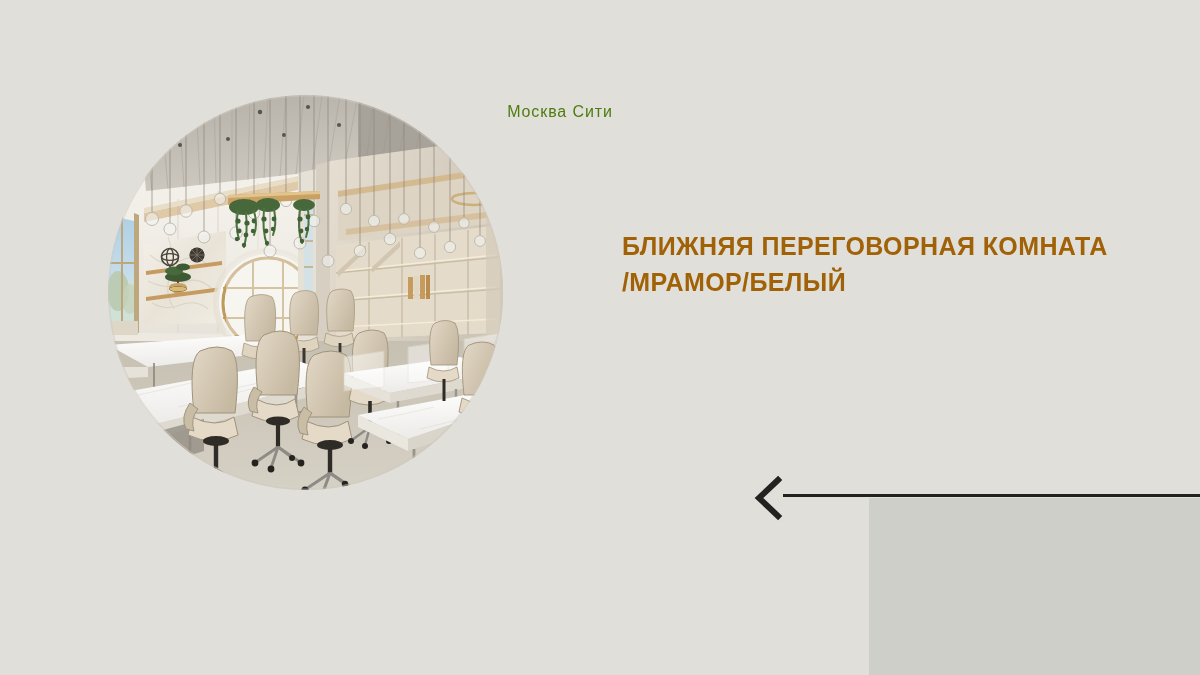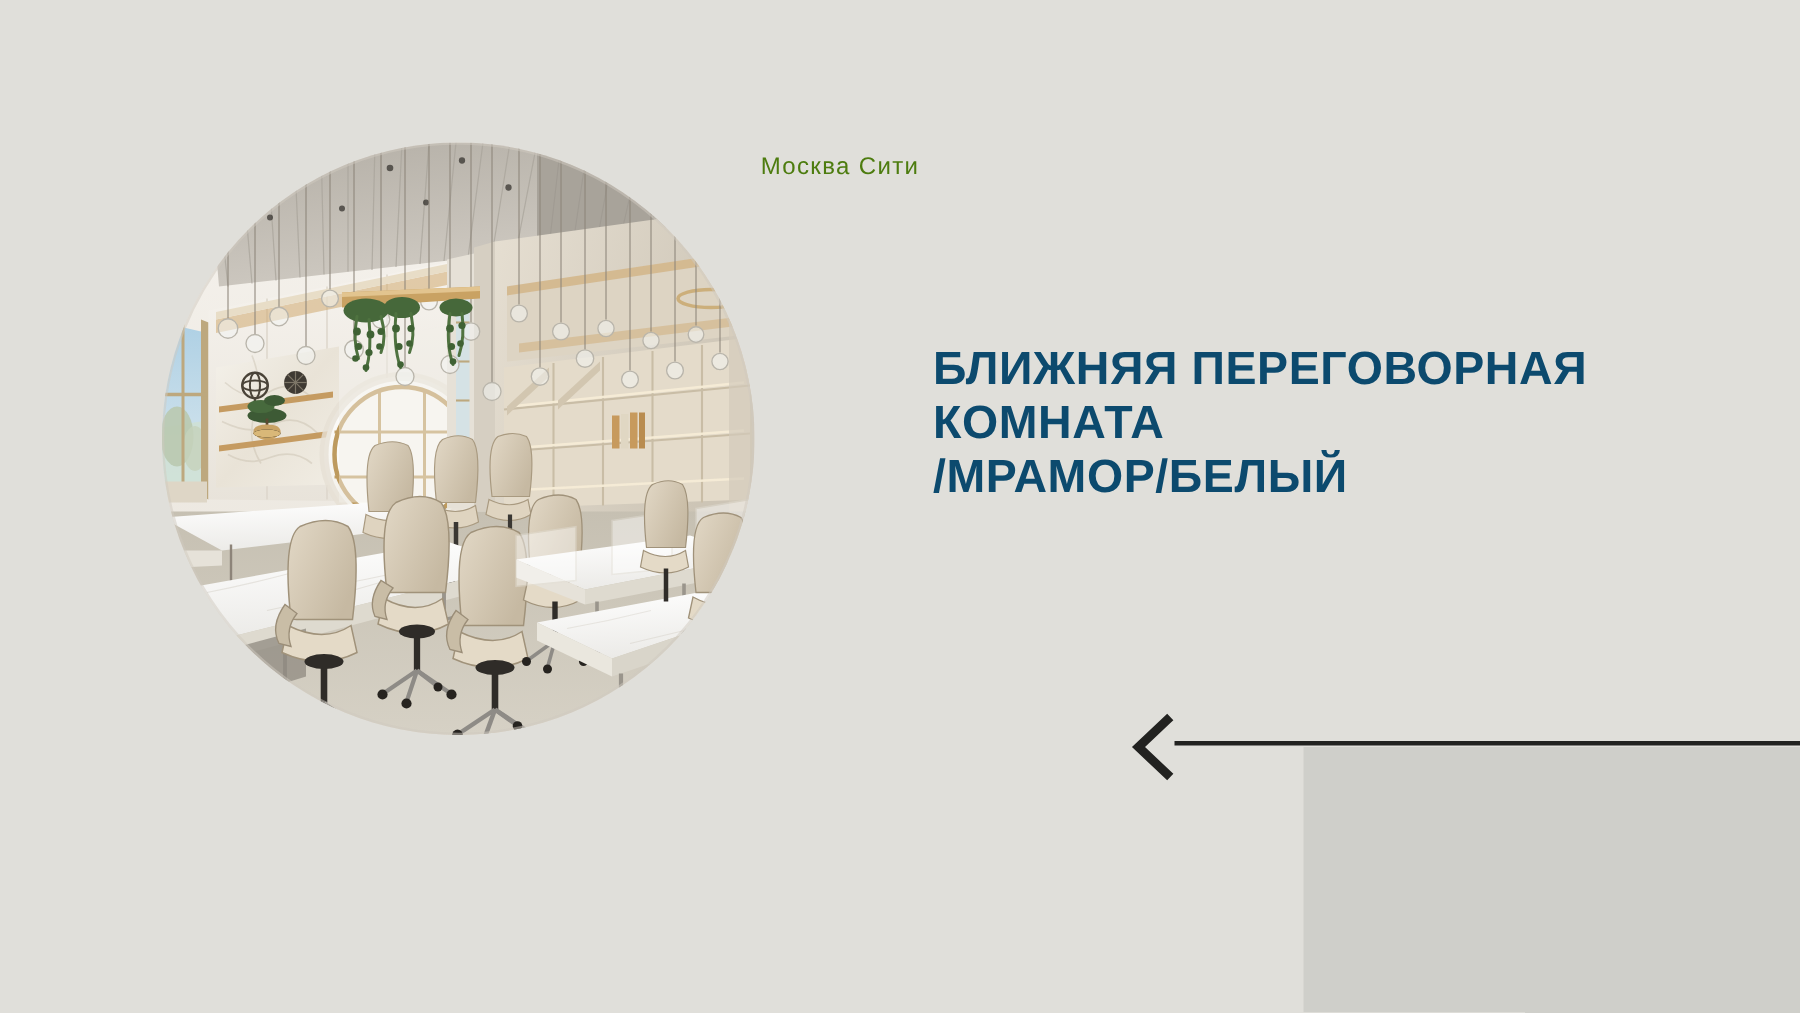--- a/index.html
+++ b/index.html
@@ -55,24 +55,24 @@
   }
 
   
   .headings {
     position: absolute;
     left: 622px;
     top: 228px;
     width: 545px;
   }
   .heading-block {
-    font-size: 31px;
+    font-size: 25px;
     line-height: 36px;
     letter-spacing: 0.4px;
-    color: #0c4a6e;
+    color: #a16207;
     font-weight: 700;
     white-space: pre-line;
   }
   .heading-block.second {
     margin-top: 36px;
   }
 
   
   .grey-panel {
     position: absolute;

